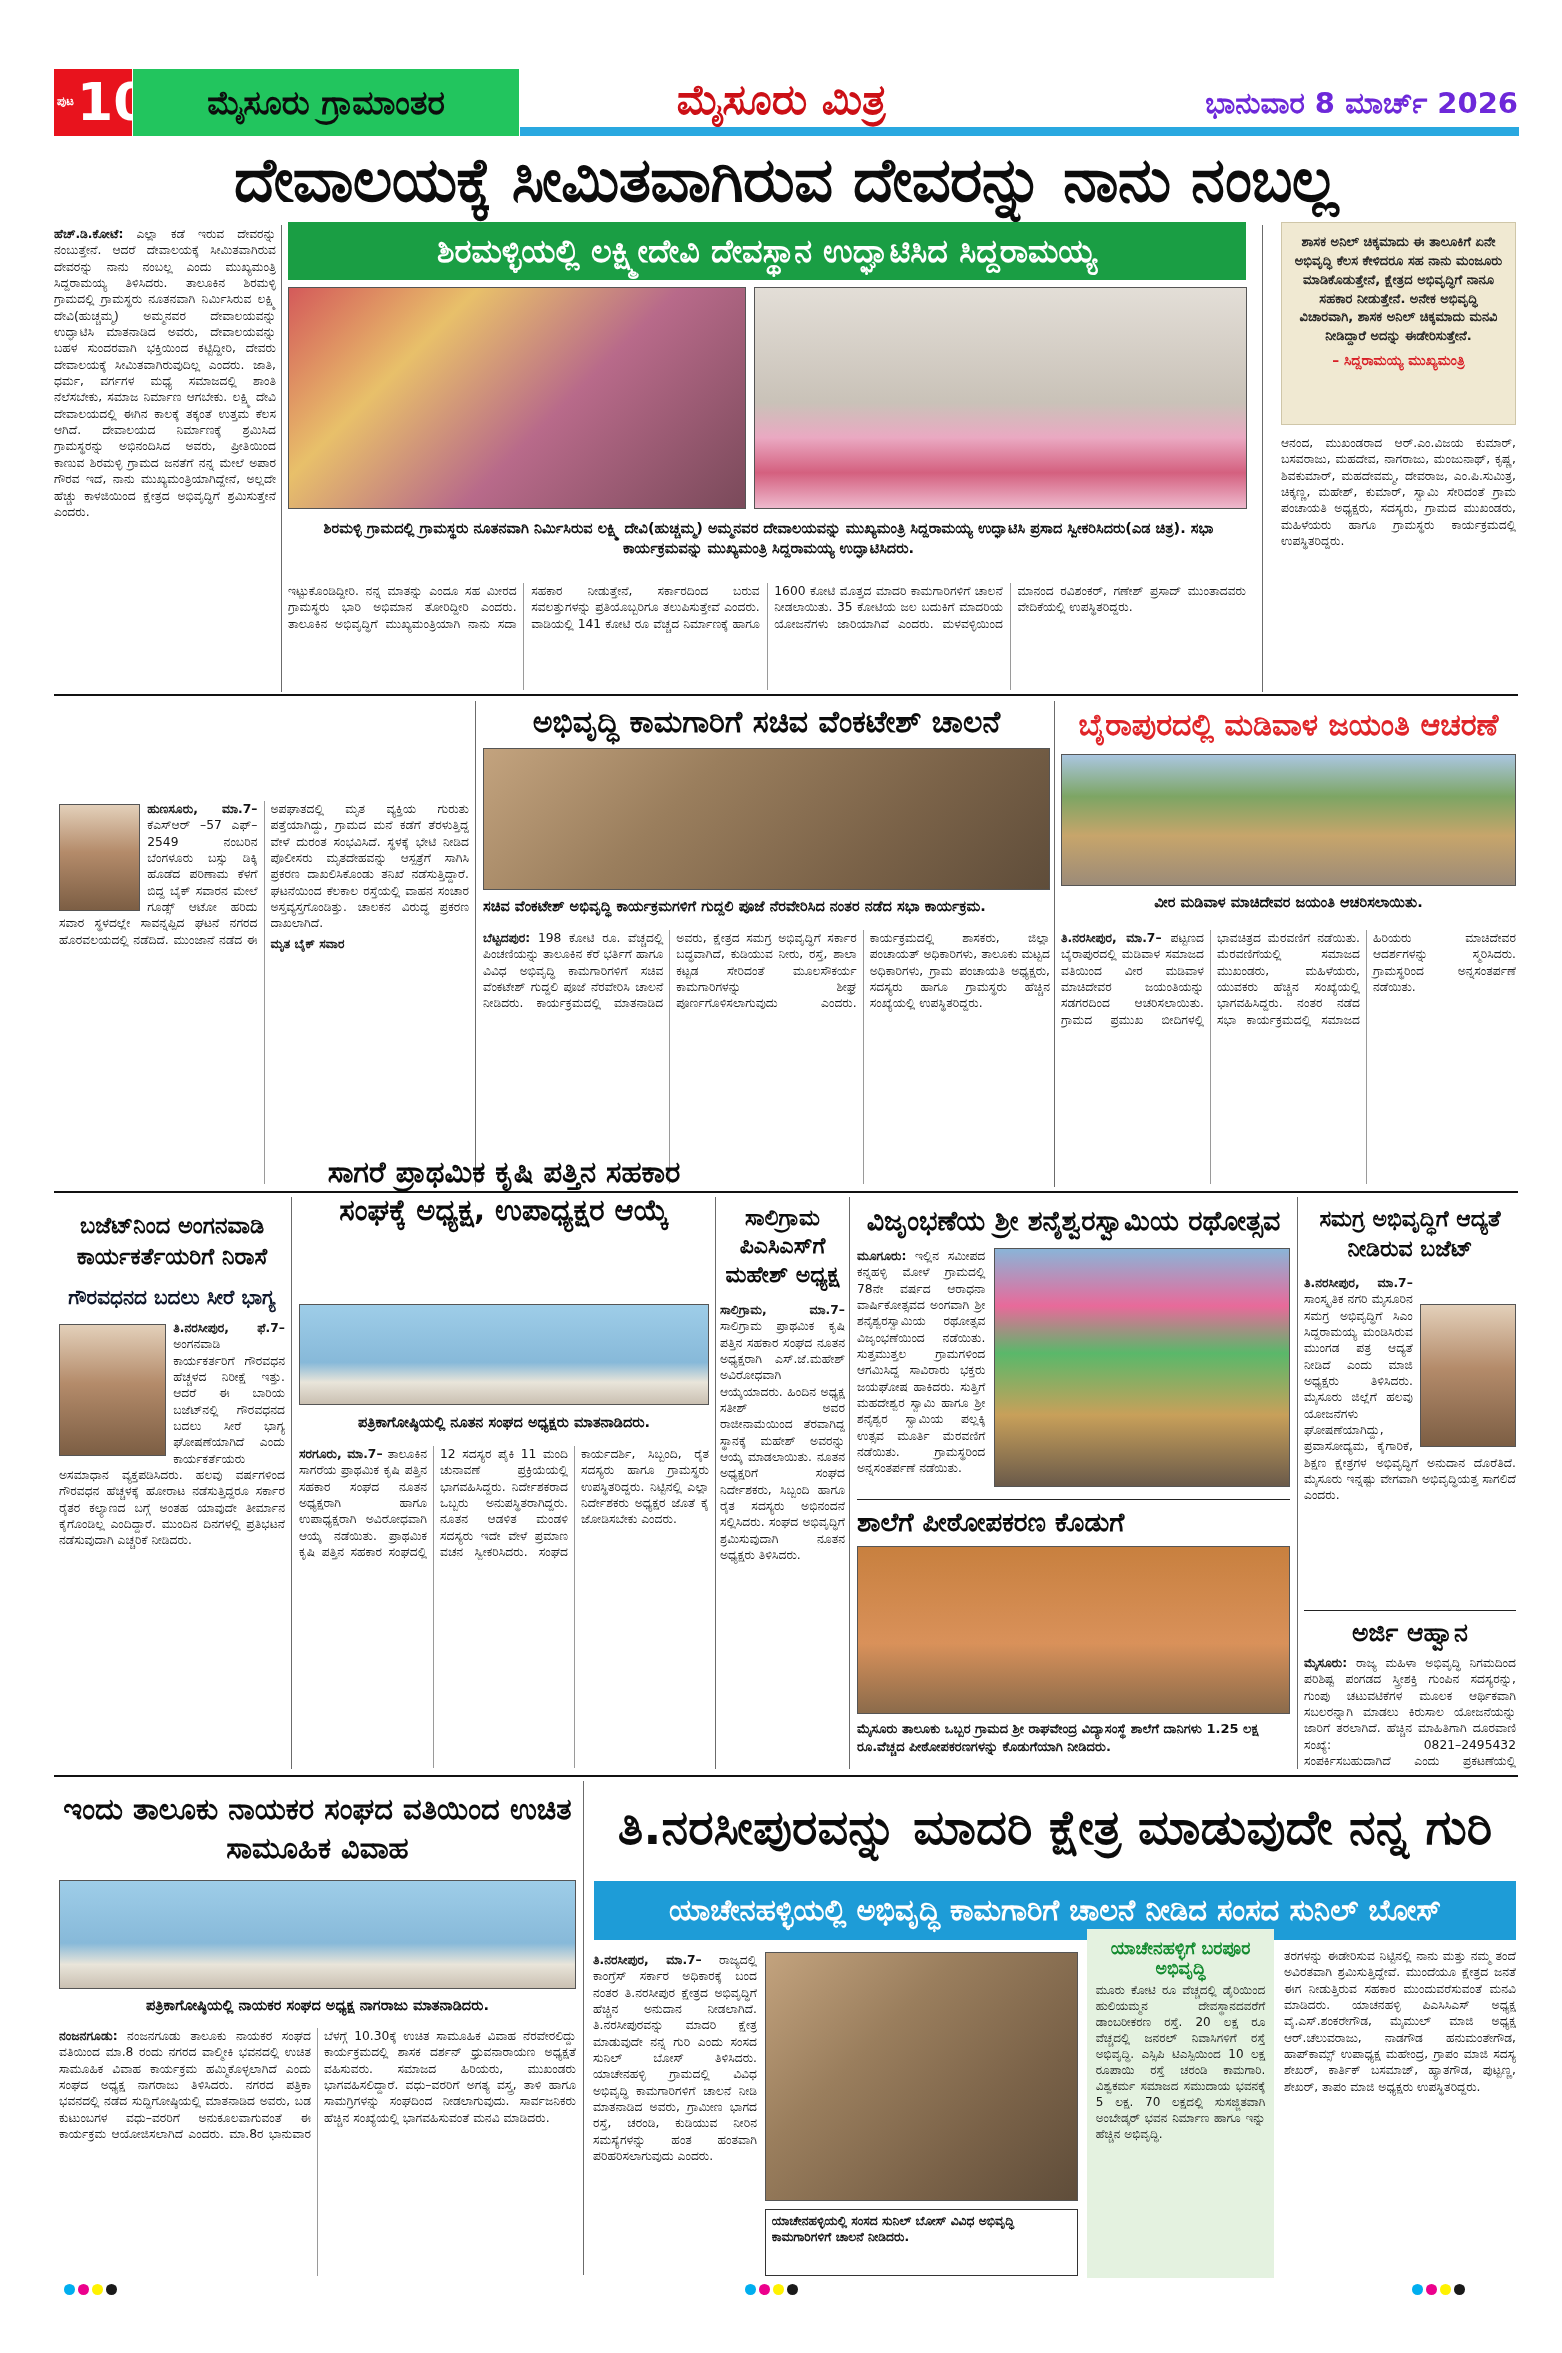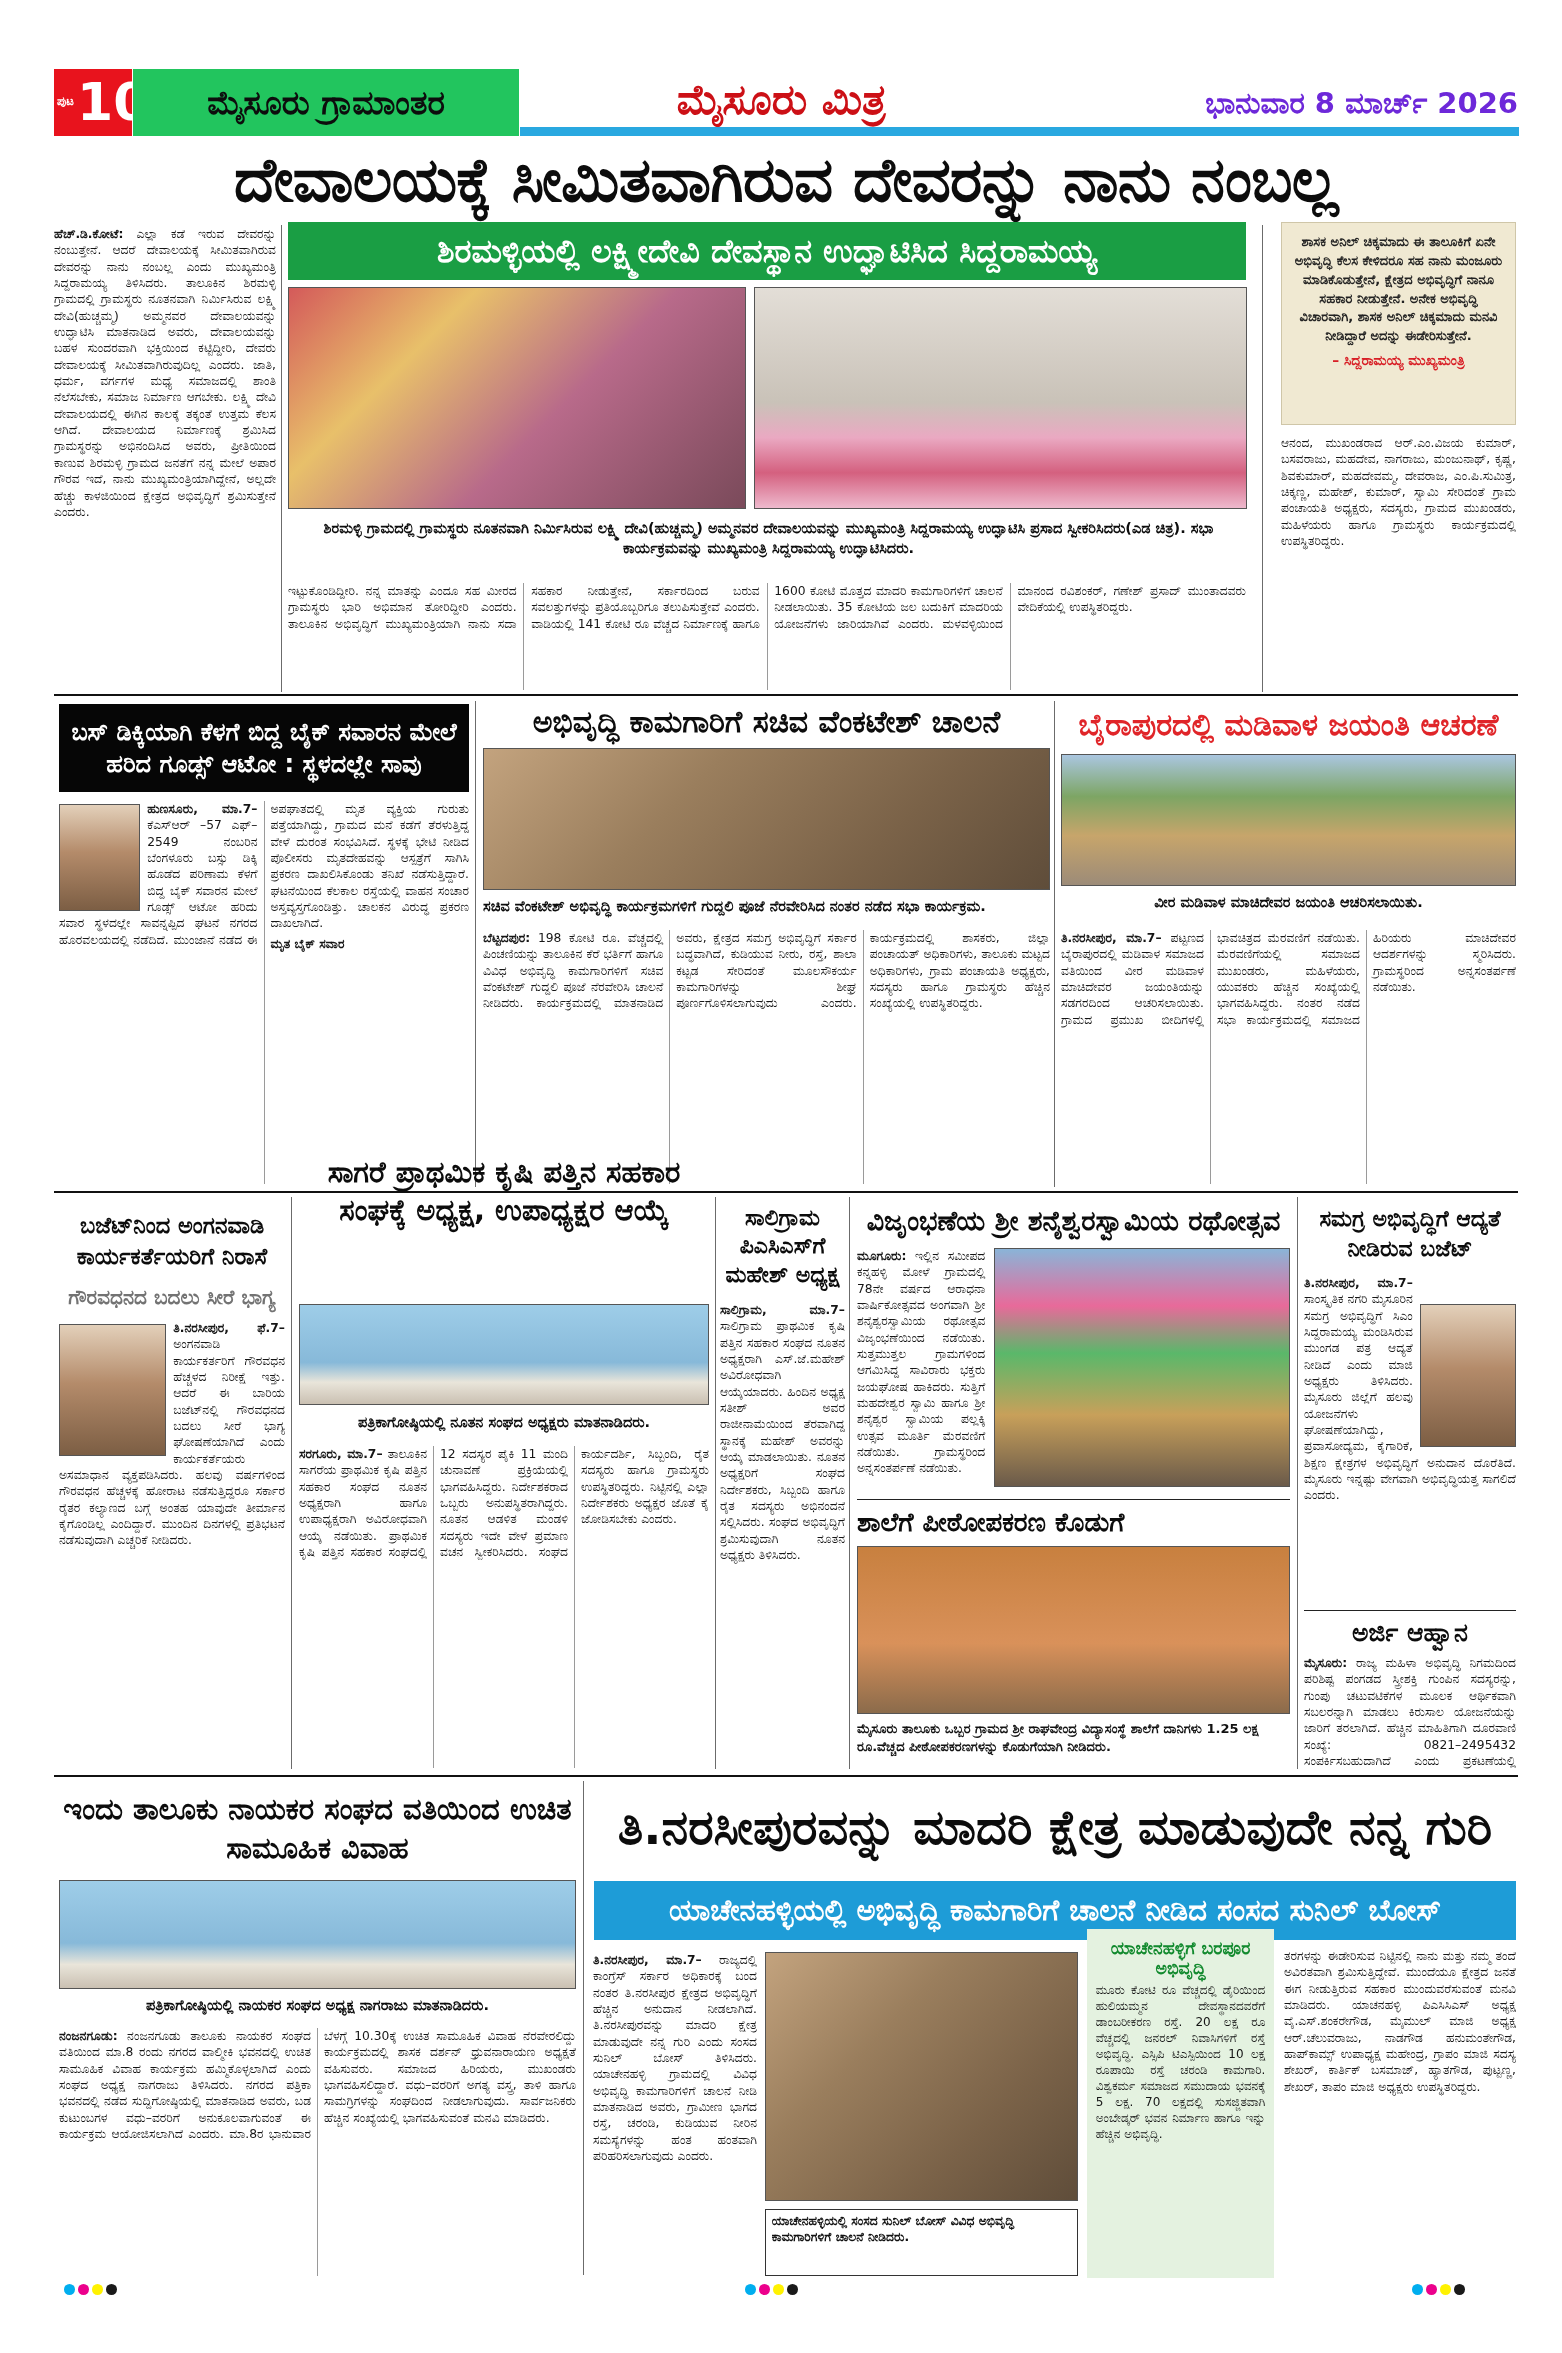--- a/index.html
+++ b/index.html
@@ -67,23 +67,20 @@
     <div style="font-size:13.8px;font-weight:800;color:#d81f26;text-align:center;margin-top:5.8px;">– ಸಿದ್ದರಾಮಯ್ಯ ಮುಖ್ಯಮಂತ್ರಿ</div>
   </div>
   <div class="abs bt ofh" style="left:1281px;top:435px;width:235px;height:255px;">ಆನಂದ, ಮುಖಂಡರಾದ ಆರ್.ಎಂ.ವಿಜಯ ಕುಮಾರ್, ಬಸವರಾಜು, ಮಹದೇವ, ನಾಗರಾಜು, ಮಂಜುನಾಥ್, ಕೃಷ್ಣ, ಶಿವಕುಮಾರ್, ಮಹದೇವಮ್ಮ, ದೇವರಾಜ, ಎಂ.ಪಿ.ಸುಮಿತ್ರ, ಚಿಕ್ಕಣ್ಣ, ಮಹೇಶ್, ಕುಮಾರ್, ಸ್ವಾಮಿ ಸೇರಿದಂತೆ ಗ್ರಾಮ ಪಂಚಾಯತಿ ಅಧ್ಯಕ್ಷರು, ಸದಸ್ಯರು, ಗ್ರಾಮದ ಮುಖಂಡರು, ಮಹಿಳೆಯರು ಹಾಗೂ ಗ್ರಾಮಸ್ಥರು ಕಾರ್ಯಕ್ರಮದಲ್ಲಿ ಉಪಸ್ಥಿತರಿದ್ದರು.</div>
   <div class="abs vrule" style="left:1262px;top:225px;height:467px;"></div>
 
   <div class="abs cap" style="left:312px;top:519px;width:913px;text-align:center;">ಶಿರಮಳ್ಳಿ ಗ್ರಾಮದಲ್ಲಿ ಗ್ರಾಮಸ್ಥರು ನೂತನವಾಗಿ ನಿರ್ಮಿಸಿರುವ ಲಕ್ಷ್ಮಿ ದೇವಿ(ಹುಚ್ಚಮ್ಮ) ಅಮ್ಮನವರ ದೇವಾಲಯವನ್ನು ಮುಖ್ಯಮಂತ್ರಿ ಸಿದ್ದರಾಮಯ್ಯ ಉದ್ಘಾಟಿಸಿ ಪ್ರಸಾದ ಸ್ವೀಕರಿಸಿದರು(ಎಡ ಚಿತ್ರ). ಸಭಾ ಕಾರ್ಯಕ್ರಮವನ್ನು ಮುಖ್ಯಮಂತ್ರಿ ಸಿದ್ದರಾಮಯ್ಯ ಉದ್ಘಾಟಿಸಿದರು.</div>
   <div class="abs bt c4 ofh" style="left:288px;top:583px;width:958px;height:107px;">ಇಟ್ಟುಕೊಂಡಿದ್ದೀರಿ. ನನ್ನ ಮಾತನ್ನು ಎಂದೂ ಸಹ ಮೀರದ ಗ್ರಾಮಸ್ಥರು ಭಾರಿ ಅಭಿಮಾನ ತೋರಿದ್ದೀರಿ ಎಂದರು. ತಾಲೂಕಿನ ಅಭಿವೃದ್ಧಿಗೆ ಮುಖ್ಯಮಂತ್ರಿಯಾಗಿ ನಾನು ಸದಾ ಸಹಕಾರ ನೀಡುತ್ತೇನೆ, ಸರ್ಕಾರದಿಂದ ಬರುವ ಸವಲತ್ತುಗಳನ್ನು ಪ್ರತಿಯೊಬ್ಬರಿಗೂ ತಲುಪಿಸುತ್ತೇವೆ ಎಂದರು. ವಾಡಿಯಲ್ಲಿ 141 ಕೋಟಿ ರೂ ವೆಚ್ಚದ ನಿರ್ಮಾಣಕ್ಕೆ ಹಾಗೂ 1600 ಕೋಟಿ ಮೊತ್ತದ ಮಾದರಿ ಕಾಮಗಾರಿಗಳಿಗೆ ಚಾಲನೆ ನೀಡಲಾಯಿತು. 35 ಕೋಟಿಯ ಜಲ ಬದುಕಿಗೆ ಮಾದರಿಯ ಯೋಜನೆಗಳು ಜಾರಿಯಾಗಿವೆ ಎಂದರು. ಮಳವಳ್ಳಿಯಿಂದ ಮಾನಂದ ರವಿಶಂಕರ್, ಗಣೇಶ್ ಪ್ರಸಾದ್ ಮುಂತಾದವರು ವೇದಿಕೆಯಲ್ಲಿ ಉಪಸ್ಥಿತರಿದ್ದರು.</div>
 
   <div class="abs hrule" style="left:54px;top:694px;width:1464px;"></div>
 
-  <div class="abs center" style="left:59px;top:704px;width:410px;height:88px;background:#060606;">
-    <span style="color:#fff;font-size:24px;font-weight:800;line-height:1.35;padding:0 5.8px;">ಬಸ್ ಡಿಕ್ಕಿಯಾಗಿ ಕೆಳಗೆ ಬಿದ್ದ ಬೈಕ್ ಸವಾರನ ಮೇಲೆ ಹರಿದ ಗೂಡ್ಸ್ ಆಟೋ : ಸ್ಥಳದಲ್ಲೇ ಸಾವು</span>
-  </div>
   <div class="abs bt c2 ofh" style="left:59px;top:801px;width:410px;height:383px;">
     <span class="photo ph-portrait" style="float:left;width:81px;height:107px;margin:2.9px 7.2px 4.3px 0;display:block;"></span>
     <b>ಹುಣಸೂರು, ಮಾ.7–</b>
     <span>ಕೆಎಸ್ಆರ್ –57 ಎಫ್–2549 ನಂಬರಿನ ಬೆಂಗಳೂರು ಬಸ್ಸು ಡಿಕ್ಕಿ ಹೊಡೆದ ಪರಿಣಾಮ ಕೆಳಗೆ ಬಿದ್ದ ಬೈಕ್ ಸವಾರನ ಮೇಲೆ ಗೂಡ್ಸ್ ಆಟೋ ಹರಿದು ಸವಾರ ಸ್ಥಳದಲ್ಲೇ ಸಾವನ್ನಪ್ಪಿದ ಘಟನೆ ನಗರದ ಹೊರವಲಯದಲ್ಲಿ ನಡೆದಿದೆ. ಮುಂಜಾನೆ ನಡೆದ ಈ ಅಪಘಾತದಲ್ಲಿ ಮೃತ ವ್ಯಕ್ತಿಯ ಗುರುತು ಪತ್ತೆಯಾಗಿದ್ದು, ಗ್ರಾಮದ ಮನೆ ಕಡೆಗೆ ತೆರಳುತ್ತಿದ್ದ ವೇಳೆ ದುರಂತ ಸಂಭವಿಸಿದೆ. ಸ್ಥಳಕ್ಕೆ ಭೇಟಿ ನೀಡಿದ ಪೊಲೀಸರು ಮೃತದೇಹವನ್ನು ಆಸ್ಪತ್ರೆಗೆ ಸಾಗಿಸಿ ಪ್ರಕರಣ ದಾಖಲಿಸಿಕೊಂಡು ತನಿಖೆ ನಡೆಸುತ್ತಿದ್ದಾರೆ. ಘಟನೆಯಿಂದ ಕೆಲಕಾಲ ರಸ್ತೆಯಲ್ಲಿ ವಾಹನ ಸಂಚಾರ ಅಸ್ತವ್ಯಸ್ತಗೊಂಡಿತ್ತು. ಚಾಲಕನ ವಿರುದ್ಧ ಪ್ರಕರಣ ದಾಖಲಾಗಿದೆ.</span>
     <div style="font-weight:bold;margin-top:4.3px;">ಮೃತ ಬೈಕ್ ಸವಾರ</div>
   </div>
   <div class="abs vrule" style="left:475px;top:701px;height:486px;"></div>
 
   <div class="abs center hl" style="left:483px;top:701px;width:567px;height:42px;font-size:30px;">ಅಭಿವೃದ್ಧಿ ಕಾಮಗಾರಿಗೆ ಸಚಿವ ವೆಂಕಟೇಶ್ ಚಾಲನೆ</div>
   <div class="abs photo ph-crowd" style="left:483px;top:748px;width:567px;height:142px;"></div>
@@ -101,21 +98,21 @@
   <div class="abs cap" style="left:1061px;top:893px;width:455px;text-align:center;">ವೀರ ಮಡಿವಾಳ ಮಾಚಿದೇವರ ಜಯಂತಿ ಆಚರಿಸಲಾಯಿತು.</div>
   <div class="abs bt c3 ofh" style="left:1061px;top:930px;width:455px;height:254px;">
     <b>ತಿ.ನರಸೀಪುರ, ಮಾ.7–</b>
     <span>ಪಟ್ಟಣದ ಬೈರಾಪುರದಲ್ಲಿ ಮಡಿವಾಳ ಸಮಾಜದ ವತಿಯಿಂದ ವೀರ ಮಡಿವಾಳ ಮಾಚಿದೇವರ ಜಯಂತಿಯನ್ನು ಸಡಗರದಿಂದ ಆಚರಿಸಲಾಯಿತು. ಗ್ರಾಮದ ಪ್ರಮುಖ ಬೀದಿಗಳಲ್ಲಿ ಭಾವಚಿತ್ರದ ಮೆರವಣಿಗೆ ನಡೆಯಿತು. ಮೆರವಣಿಗೆಯಲ್ಲಿ ಸಮಾಜದ ಮುಖಂಡರು, ಮಹಿಳೆಯರು, ಯುವಕರು ಹೆಚ್ಚಿನ ಸಂಖ್ಯೆಯಲ್ಲಿ ಭಾಗವಹಿಸಿದ್ದರು. ನಂತರ ನಡೆದ ಸಭಾ ಕಾರ್ಯಕ್ರಮದಲ್ಲಿ ಸಮಾಜದ ಹಿರಿಯರು ಮಾಚಿದೇವರ ಆದರ್ಶಗಳನ್ನು ಸ್ಮರಿಸಿದರು. ಗ್ರಾಮಸ್ಥರಿಂದ ಅನ್ನಸಂತರ್ಪಣೆ ನಡೆಯಿತು.</span>
   </div>
 
   <div class="abs hrule" style="left:54px;top:1191px;width:1464px;"></div>
 
   <div class="abs center hl" style="left:59px;top:1203px;width:226px;height:75px;font-size:22.5px;line-height:1.35;">ಬಜೆಟ್‌ನಿಂದ ಅಂಗನವಾಡಿ ಕಾರ್ಯಕರ್ತೆಯರಿಗೆ ನಿರಾಸೆ</div>
   <div class="abs center" style="left:59px;top:1281px;width:226px;height:32px;">
-    <span style="font-size:20px;font-weight:800;color:#737373;">ಗೌರವಧನದ ಬದಲು ಸೀರೆ ಭಾಗ್ಯ</span>
+    <span style="font-size:20px;font-weight:800;color:#0f172a;">ಗೌರವಧನದ ಬದಲು ಸೀರೆ ಭಾಗ್ಯ</span>
   </div>
   <div class="abs bt ofh" style="left:59px;top:1320px;width:226px;height:448px;">
     <span class="photo ph-portrait" style="float:left;width:107px;height:132px;margin:4.3px 7.2px 4.3px 0;display:block;"></span>
     <b>ತಿ.ನರಸೀಪುರ, ಫೆ.7–</b>
     <span>ಅಂಗನವಾಡಿ ಕಾರ್ಯಕರ್ತರಿಗೆ ಗೌರವಧನ ಹೆಚ್ಚಳದ ನಿರೀಕ್ಷೆ ಇತ್ತು. ಆದರೆ ಈ ಬಾರಿಯ ಬಜೆಟ್‌ನಲ್ಲಿ ಗೌರವಧನದ ಬದಲು ಸೀರೆ ಭಾಗ್ಯ ಘೋಷಣೆಯಾಗಿದೆ ಎಂದು ಕಾರ್ಯಕರ್ತೆಯರು ಅಸಮಾಧಾನ ವ್ಯಕ್ತಪಡಿಸಿದರು. ಹಲವು ವರ್ಷಗಳಿಂದ ಗೌರವಧನ ಹೆಚ್ಚಳಕ್ಕೆ ಹೋರಾಟ ನಡೆಸುತ್ತಿದ್ದರೂ ಸರ್ಕಾರ ರೈತರ ಕಲ್ಯಾಣದ ಬಗ್ಗೆ ಅಂತಹ ಯಾವುದೇ ತೀರ್ಮಾನ ಕೈಗೊಂಡಿಲ್ಲ ಎಂದಿದ್ದಾರೆ. ಮುಂದಿನ ದಿನಗಳಲ್ಲಿ ಪ್ರತಿಭಟನೆ ನಡೆಸುವುದಾಗಿ ಎಚ್ಚರಿಕೆ ನೀಡಿದರು.</span>
   </div>
   <div class="abs vrule" style="left:291px;top:1197px;height:572px;"></div>
 
   <div class="abs center hl" style="left:299px;top:1144px;width:410px;height:96px;font-size:29px;line-height:1.3;">ಸಾಗರೆ ಪ್ರಾಥಮಿಕ ಕೃಷಿ ಪತ್ತಿನ ಸಹಕಾರ ಸಂಘಕ್ಕೆ ಅಧ್ಯಕ್ಷ, ಉಪಾಧ್ಯಕ್ಷರ ಆಯ್ಕೆ</div>
   <div class="abs photo ph-press" style="left:299px;top:1304px;width:410px;height:101px;"></div>

